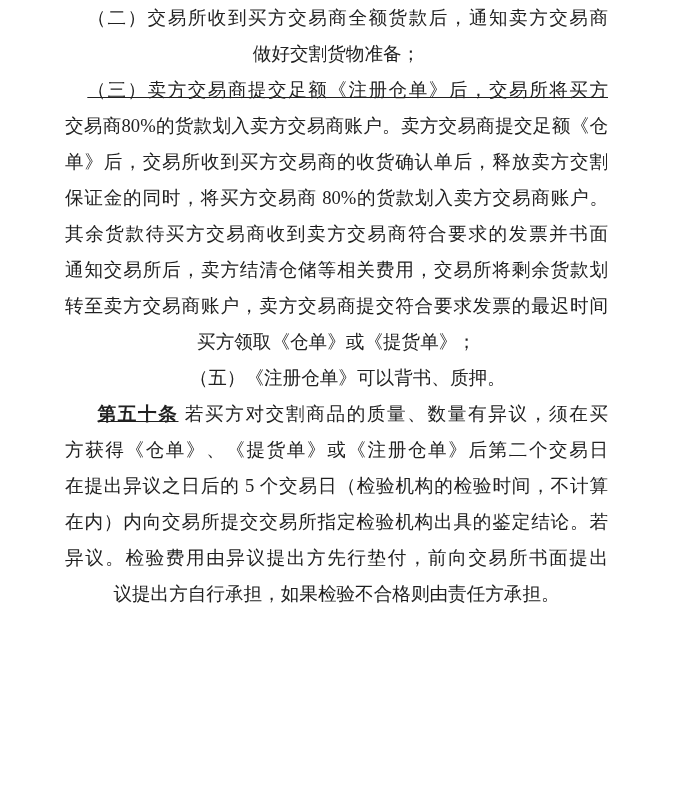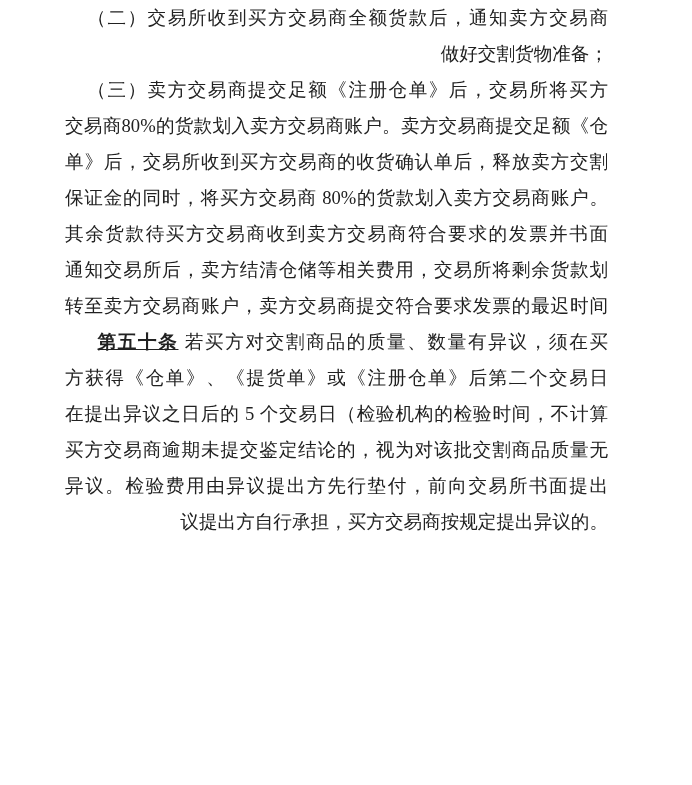--- a/index.html
+++ b/index.html
@@ -29,21 +29,21 @@
     letter-spacing: 0;
   }
   .para {
     margin: 0;
     padding: 0;
   }
   .line {
     height: 36px;
     line-height: 36px;
     white-space: nowrap;
-    text-align: right;
+    text-align: center;
   }
   .line.fill {
     text-align: justify;
     text-align-last: justify;
     text-justify: inter-character;
   }
   .bold {
     font-weight: bold;
     text-decoration: underline;
   }
@@ -51,32 +51,36 @@
 </head>
 <body style="background: rgb(255, 255, 255);">
 
 <div class="page">
   <div class="doc" style="color: rgb(33, 33, 33);">
       <div class="para">
         <div class="line fill" style="text-indent: 1.2em;"><span>（二）交易所收到买方交易商全额货款后，通知卖方交易商</span></div>
         <div class="line"><span>做好交割货物准备；</span></div>
       </div>
       <div class="para">
-        <div class="line fill" style="text-indent: 1.2em;"><span>（三）卖方交易商提交足额《注册仓单》后，交易所将买方</span></div>
+        <div class="line fill" style="text-indent: 1.2em; text-decoration: underline;"><span>（三）卖方交易商提交足额《注册仓单》后，交易所将买方</span></div>
         <div class="line fill"><span>交易商80%的货款划入卖方交易商账户。卖方交易商提交足额《仓</span></div>
         <div class="line fill"><span>单》后，交易所收到买方交易商的收货确认单后，释放卖方交割</span></div>
         <div class="line fill"><span>保证金的同时，将买方交易商 80%的货款划入卖方交易商账户。</span></div>
         <div class="line fill"><span>其余货款待买方交易商收到卖方交易商符合要求的发票并书面</span></div>
         <div class="line fill"><span>通知交易所后，卖方结清仓储等相关费用，交易所将剩余货款划</span></div>
         <div class="line fill"><span>转至卖方交易商账户，卖方交易商提交符合要求发票的最迟时间</span></div>
       </div>
       <div class="para">
+        <div class="line"><span>买方领取《仓单》或《提货单》；</span></div>
+      </div>
+      <div class="para">
+        <div class="line" style="text-indent: 1.2em;"><span>（五）《注册仓单》可以背书、质押。</span></div>
       </div>
       <div class="para">
         <div class="line fill" style="text-indent: 1.75em;"><span class="bold">第五十条</span><span> 若买方对交割商品的质量、数量有异议，须在买</span></div>
         <div class="line fill"><span>方获得《仓单》、《提货单》或《注册仓单》后第二个交易日</span></div>
         <div class="line fill"><span>在提出异议之日后的 5 个交易日（检验机构的检验时间，不计算</span></div>
-        <div class="line fill"><span>买方交易商逾期未提交鉴定结论的，视为对该批交割商品质量无</span></div>
+        <div class="line fill"><span>在内）内向交易所提交交易所指定检验机构出具的鉴定结论。若</span></div>
         <div class="line fill"><span>异议。检验费用由异议提出方先行垫付，前向交易所书面提出</span></div>
-        <div class="line"><span>议提出方自行承担，买方交易商按规定提出异议的。</span></div>
+        <div class="line"><span>议提出方自行承担，如果检验不合格则由责任方承担。</span></div>
       </div>
     </div>
 </div>
 
 </body></html>

